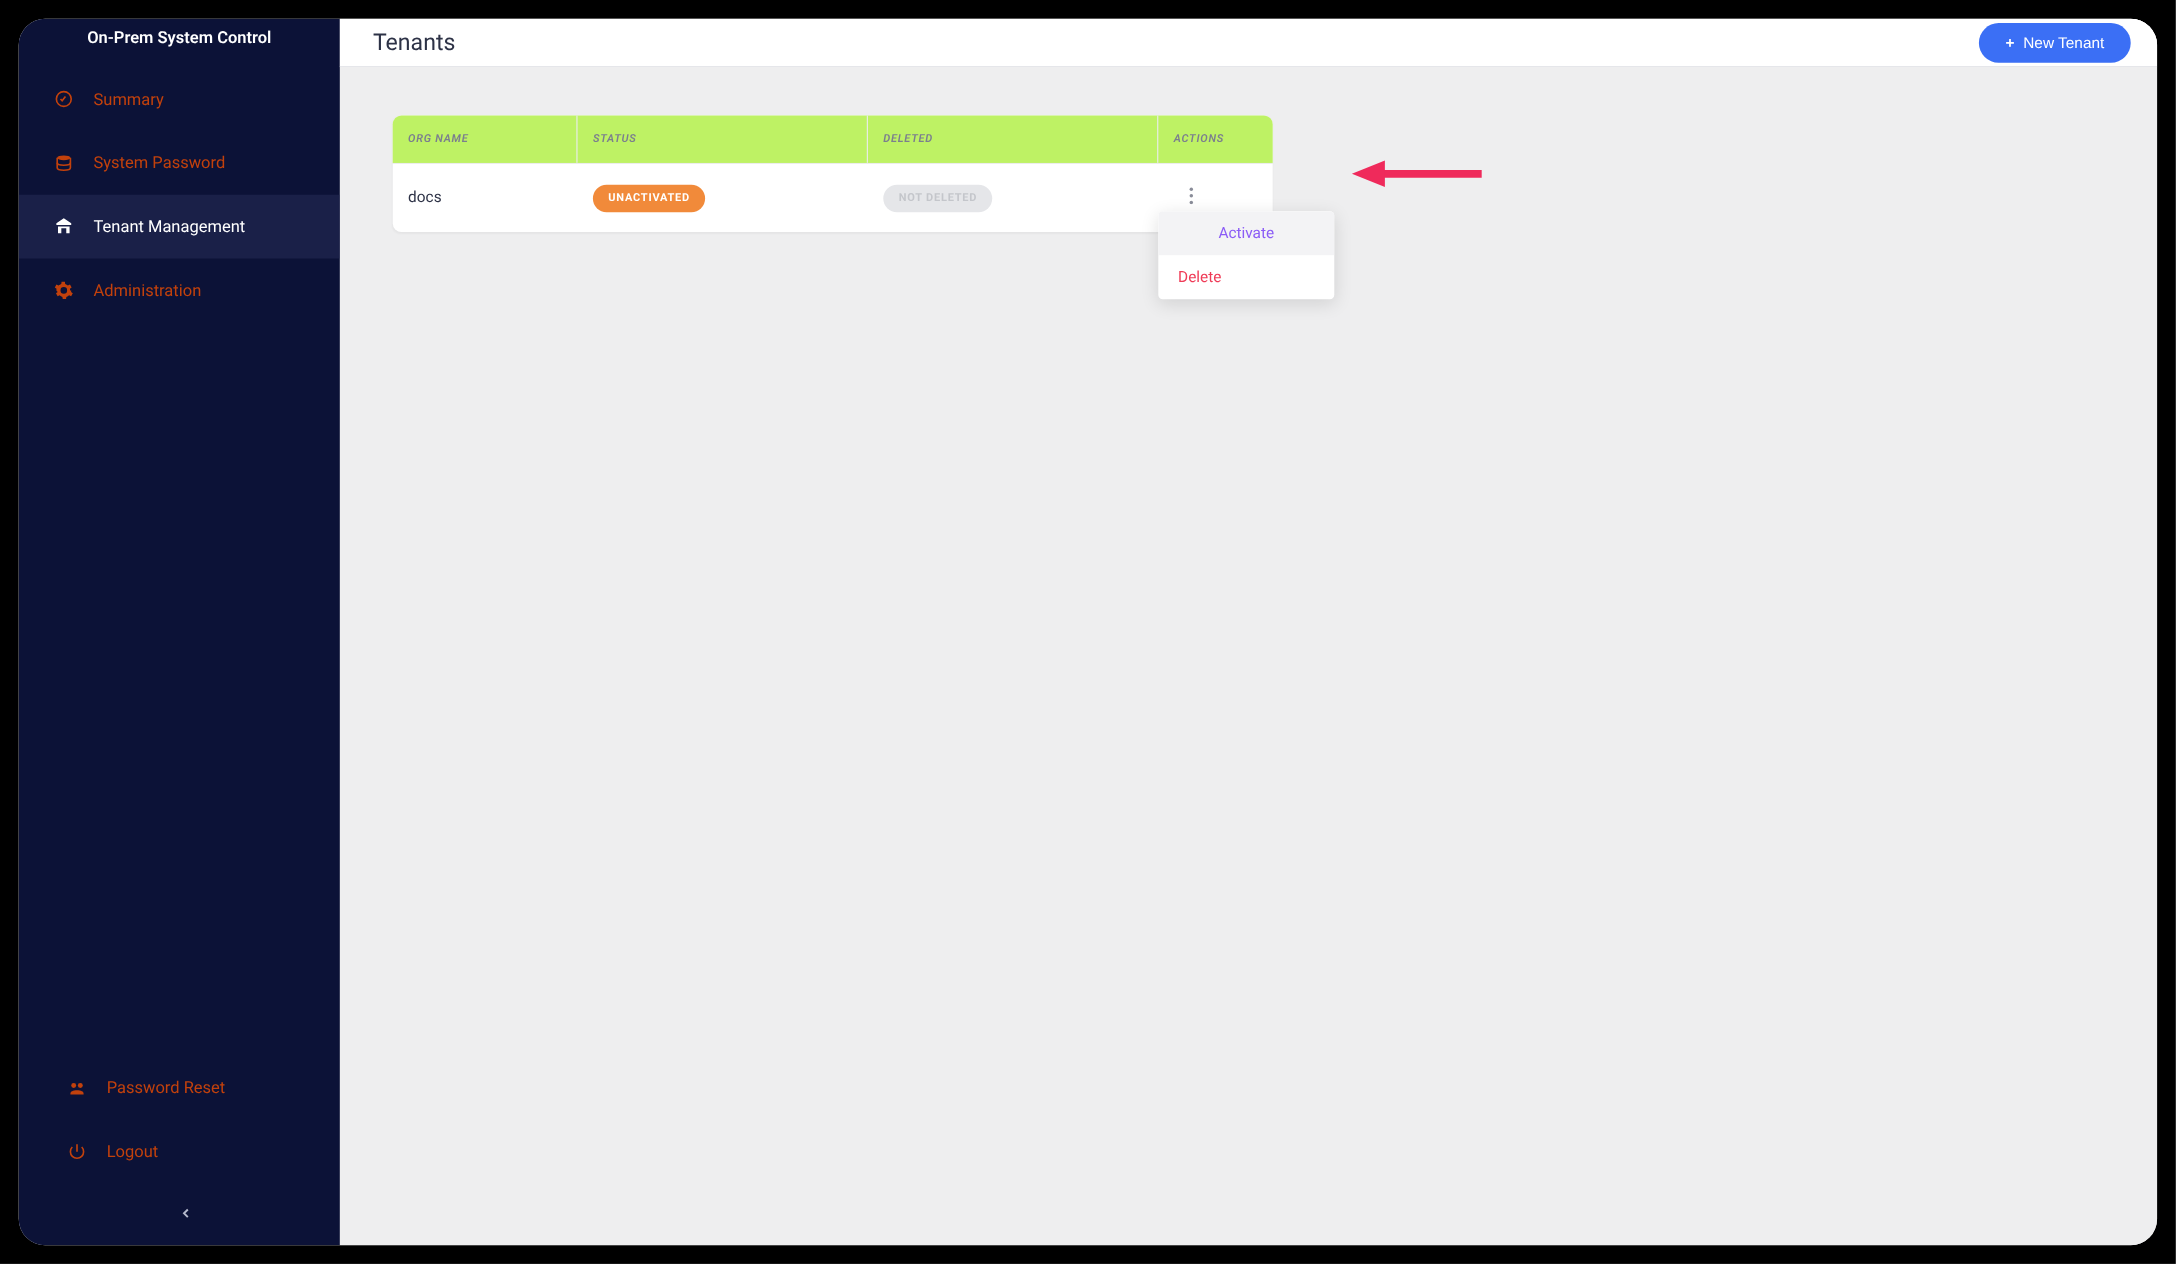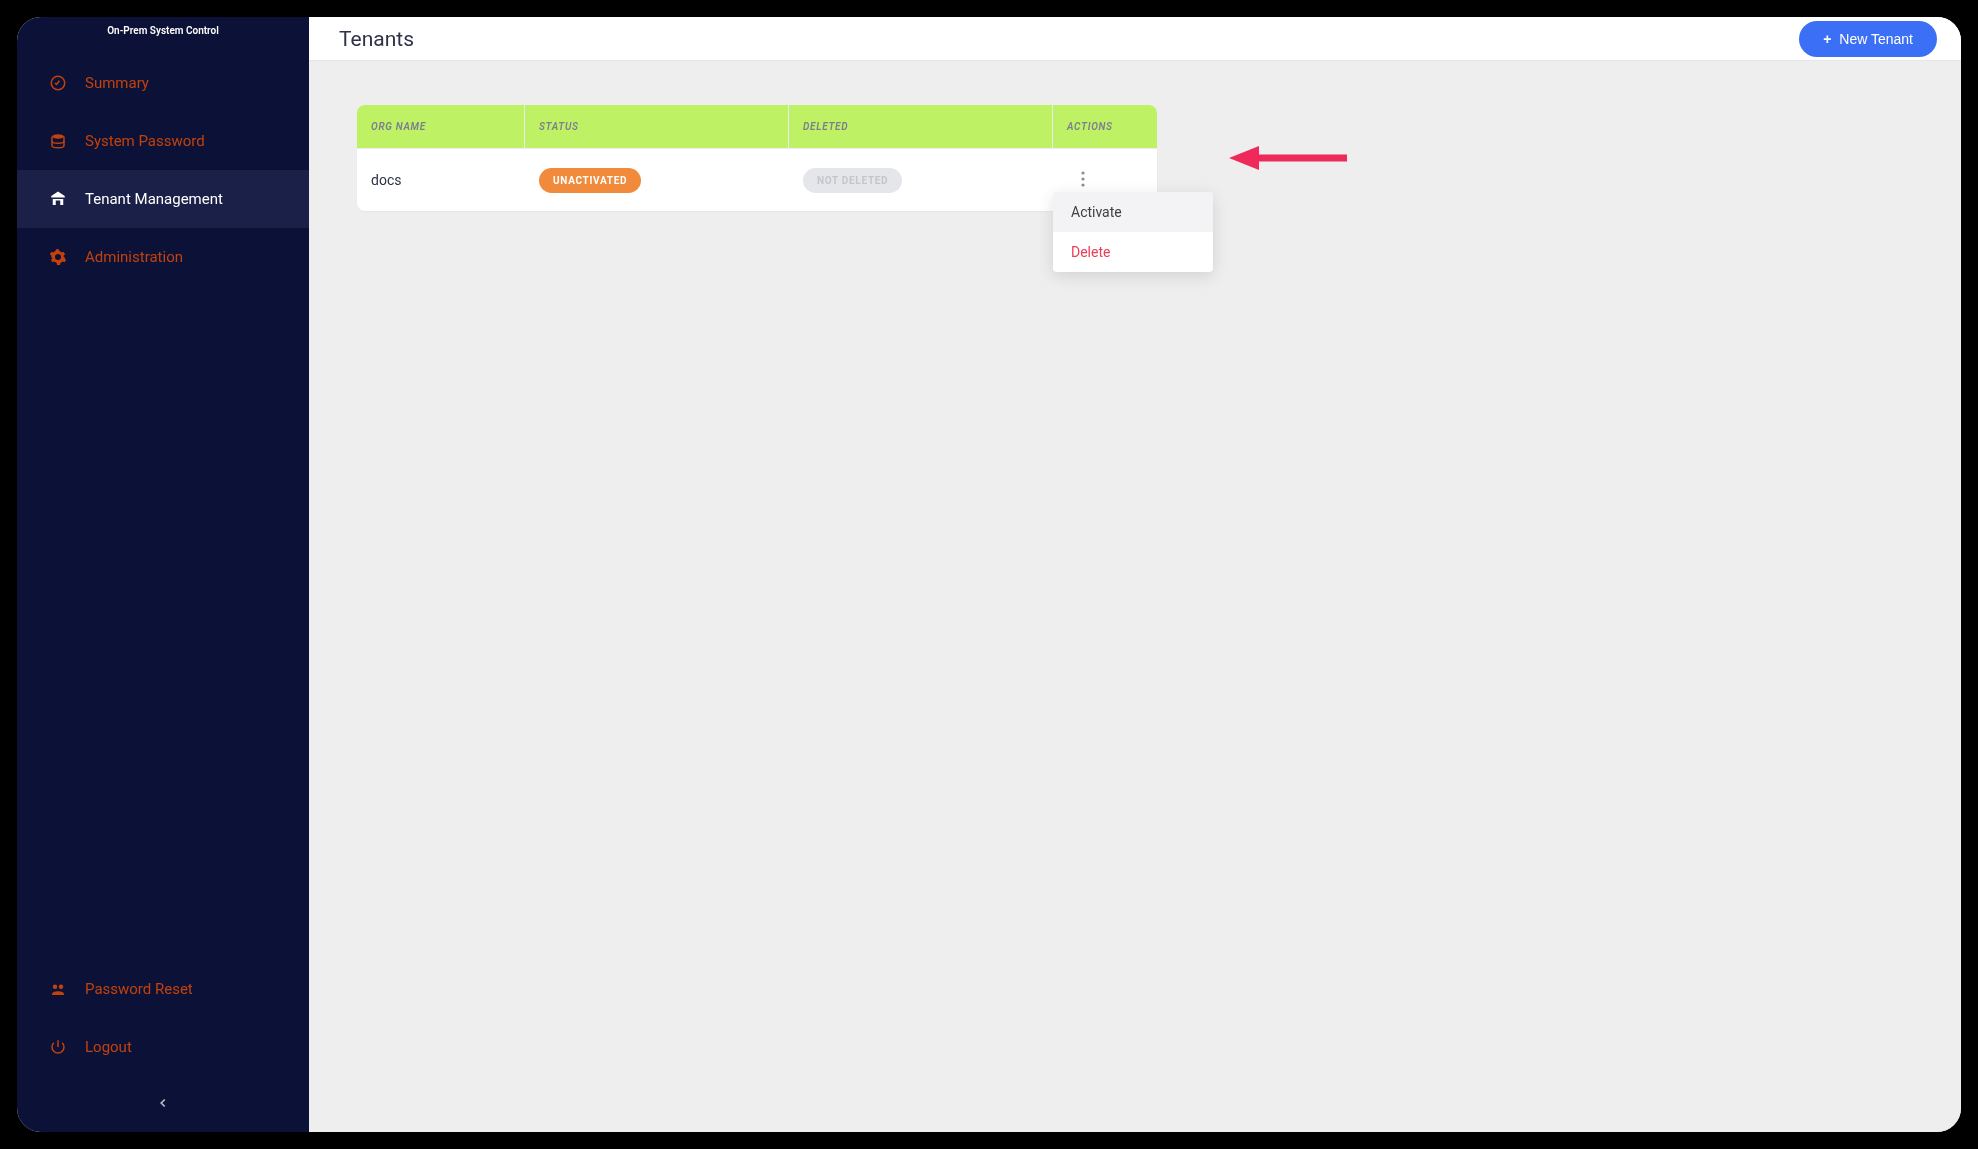--- a/index.html
+++ b/index.html
@@ -51,21 +51,21 @@
 .logo-text-bottom {
   font-size: 17px;
   font-weight: 400;
   letter-spacing: 0.5px;
   color: #3b82f6;
   margin-top: -3px;
   position: relative;
 }
 .subtitle {
   text-align: center;
-  font-size: 10px;
+  font-size: 15px;
   font-weight: 600;
   color: #fff;
   margin: 8px 0 18px 0;
 }
 .nav {
   flex: 1;
   display: flex;
   flex-direction: column;
 }
 .nav-item {
@@ -84,20 +84,21 @@
 .nav-icon {
   width: 18px;
   height: 18px;
   display: flex;
   align-items: center;
   justify-content: center;
   flex-shrink: 0;
 }
 .nav-bottom {
   margin-top: auto;
+  margin-left: 12px;
 }
 .collapse-row {
   display: flex;
   justify-content: center;
   padding: 16px 0;
 }
 .collapse-btn {
   width: 24px;
   height: 24px;
   display: flex;
@@ -229,21 +230,22 @@
   z-index: 10;
   overflow: hidden;
 }
 .dropdown-item {
   padding: 12px 18px;
   font-size: 14px;
   cursor: pointer;
 }
 .dropdown-item.hover {
   background: #f3f3f5;
-  color: #404040;
+  color: #8b5cf6;
+  text-align: center;
 }
 .dropdown-item.danger {
   color: #ef3b57;
 }
 .arrow-annot {
   position: absolute;
   left: 920px;
   top: 82px;
   width: 120px;
   height: 30px;

